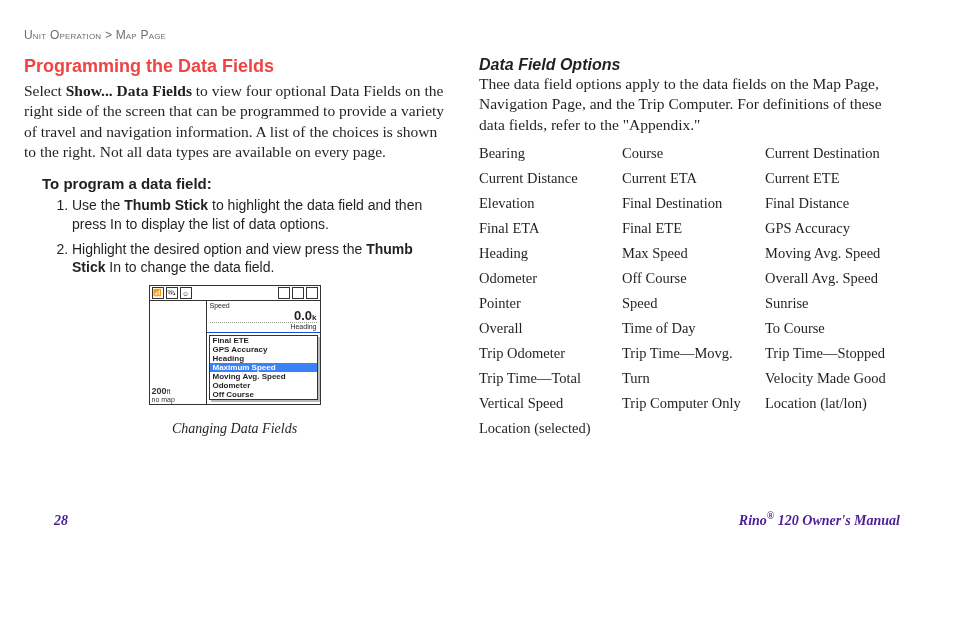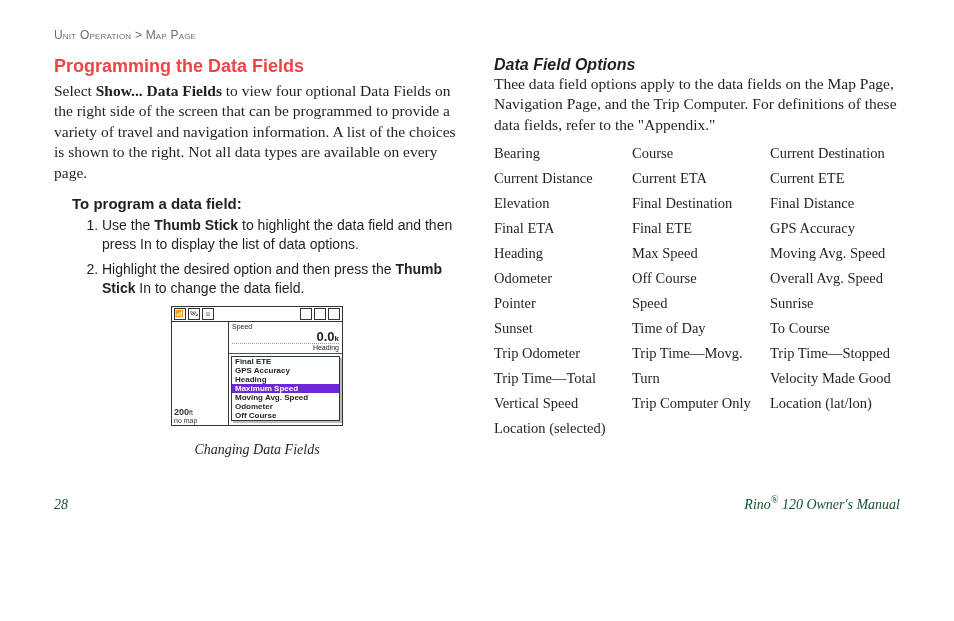--- a/index.html
+++ b/index.html
@@ -6,21 +6,21 @@
     margin: 0;
     padding: 0;
     background: #fff;
     font-family: "Times New Roman", Times, serif;
     color: #231f20;
   }
   .page {
     box-sizing: border-box;
     width: 954px;
     height: 533px;
-    padding: 28px 54px 18px 54px;
+    padding: 28px 54px 18px 24px;
     position: relative;
   }
   .breadcrumb {
     font-family: Arial, Helvetica, sans-serif;
     font-size: 12px;
     color: #6d6e71;
     margin-bottom: 10px;
     letter-spacing: .2px;
   }
   .breadcrumb .sc { font-variant: small-caps; }
@@ -125,44 +125,45 @@
   .menu {
     margin:2px;
     border:1px solid #333;
     font-family: Arial, Helvetica, sans-serif;
     font-size:8px;
     font-weight:700;
     background:#fff;
     box-shadow: 2px 2px 0 #bbb;
   }
   .menu .mi { padding:0 3px; white-space:nowrap; }
-  .menu .mi.sel { background:#6d28d9; color:#fff; }
+  .menu .mi.sel { background:#3b82f6; color:#fff; }
   .caption {
     font-style: italic;
     font-size: 14px;
     margin-top: 16px;
   }
   .options-table {
     margin-top: 10px;
     display: grid;
     grid-template-columns: 1fr 1fr 1fr;
     column-gap: 8px;
     row-gap: 8px;
     font-size: 14.5px;
   }
   .options-table span { white-space: nowrap; }
   .footer {
     position: absolute;
-    left: 54px; right: 54px; bottom: 20px;
+    left: 54px; right: 54px; bottom: 4px;
     display: flex;
     justify-content: space-between;
     align-items: baseline;
     font-style: italic;
-    color: #14532d;
+    color: #4c1d95;
     font-size: 14px;
+    font-weight: bold;
   }
   .footer .pn { font-style: italic; }
   .footer .reg { font-size: 10px; vertical-align: super; }
 </style>
 </head>
 <body>
 
 <div class="page">
 
   <div class="breadcrumb">
@@ -178,21 +179,21 @@
       <p class="body">
         <span>Select </span><span class="bold">Show... Data Fields</span><span> to view four optional Data Fields on the right side of the screen that can be programmed to provide a variety of travel and navigation information. A list of the choices is shown to the right. Not all data types are available on every page.</span>
       </p>
 
       <h3 class="subsection">To program a data field:</h3>
       <ol class="steps">
         <li>
           <span>Use the </span><span class="b">Thumb Stick</span><span> to highlight the data field and then press In to display the list of data options.</span>
         </li>
         <li>
-          <span>Highlight the desired option and then press the </span><span class="b">Thumb Stick</span><span> In to change the data field.</span>
+          <span>Highlight the desired option and view press the </span><span class="b">Thumb Stick</span><span> In to change the data field.</span>
         </li>
       </ol>
 
       <div class="figure-wrap">
         <div class="device">
           <div class="dev-top">
             <div class="icons">
               <span>📶</span>
               <span>🛰</span>
               <span>☺</span>
@@ -251,21 +252,21 @@
         <span>GPS Accuracy</span>
         <span>Heading</span>
         <span>Max Speed</span>
         <span>Moving Avg. Speed</span>
         <span>Odometer</span>
         <span>Off Course</span>
         <span>Overall Avg. Speed</span>
         <span>Pointer</span>
         <span>Speed</span>
         <span>Sunrise</span>
-        <span>Sunset</span>
+        <span>Overall</span>
         <span>Time of Day</span>
         <span>To Course</span>
         <span>Trip Odometer</span>
         <span>Trip Time—Movg.</span>
         <span>Trip Time—Stopped</span>
         <span>Trip Time—Total</span>
         <span>Turn</span>
         <span>Velocity Made Good</span>
         <span>Vertical Speed</span>
         <span>Trip Computer Only</span>

